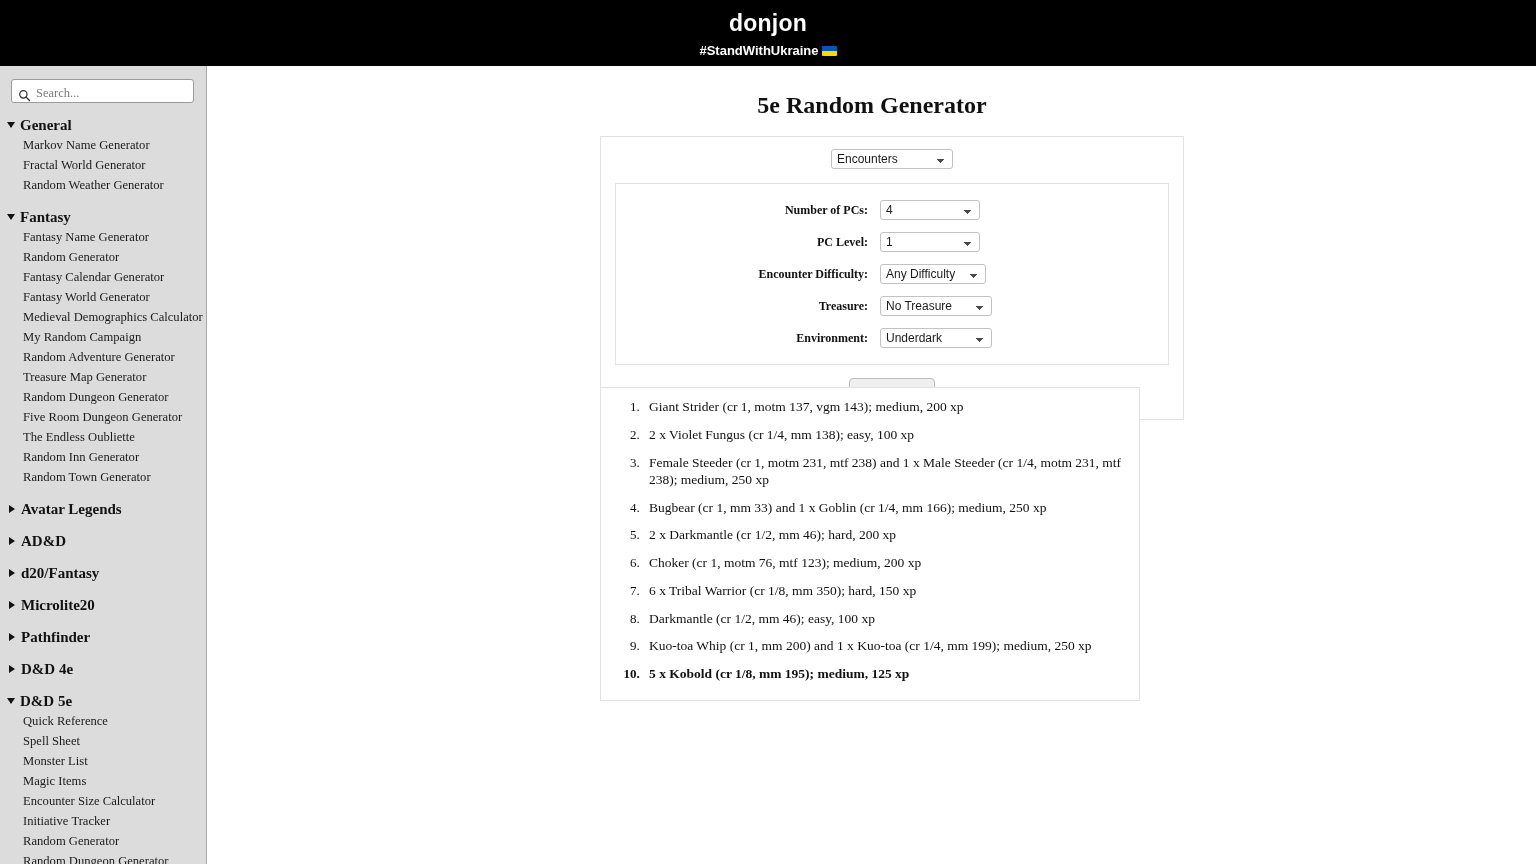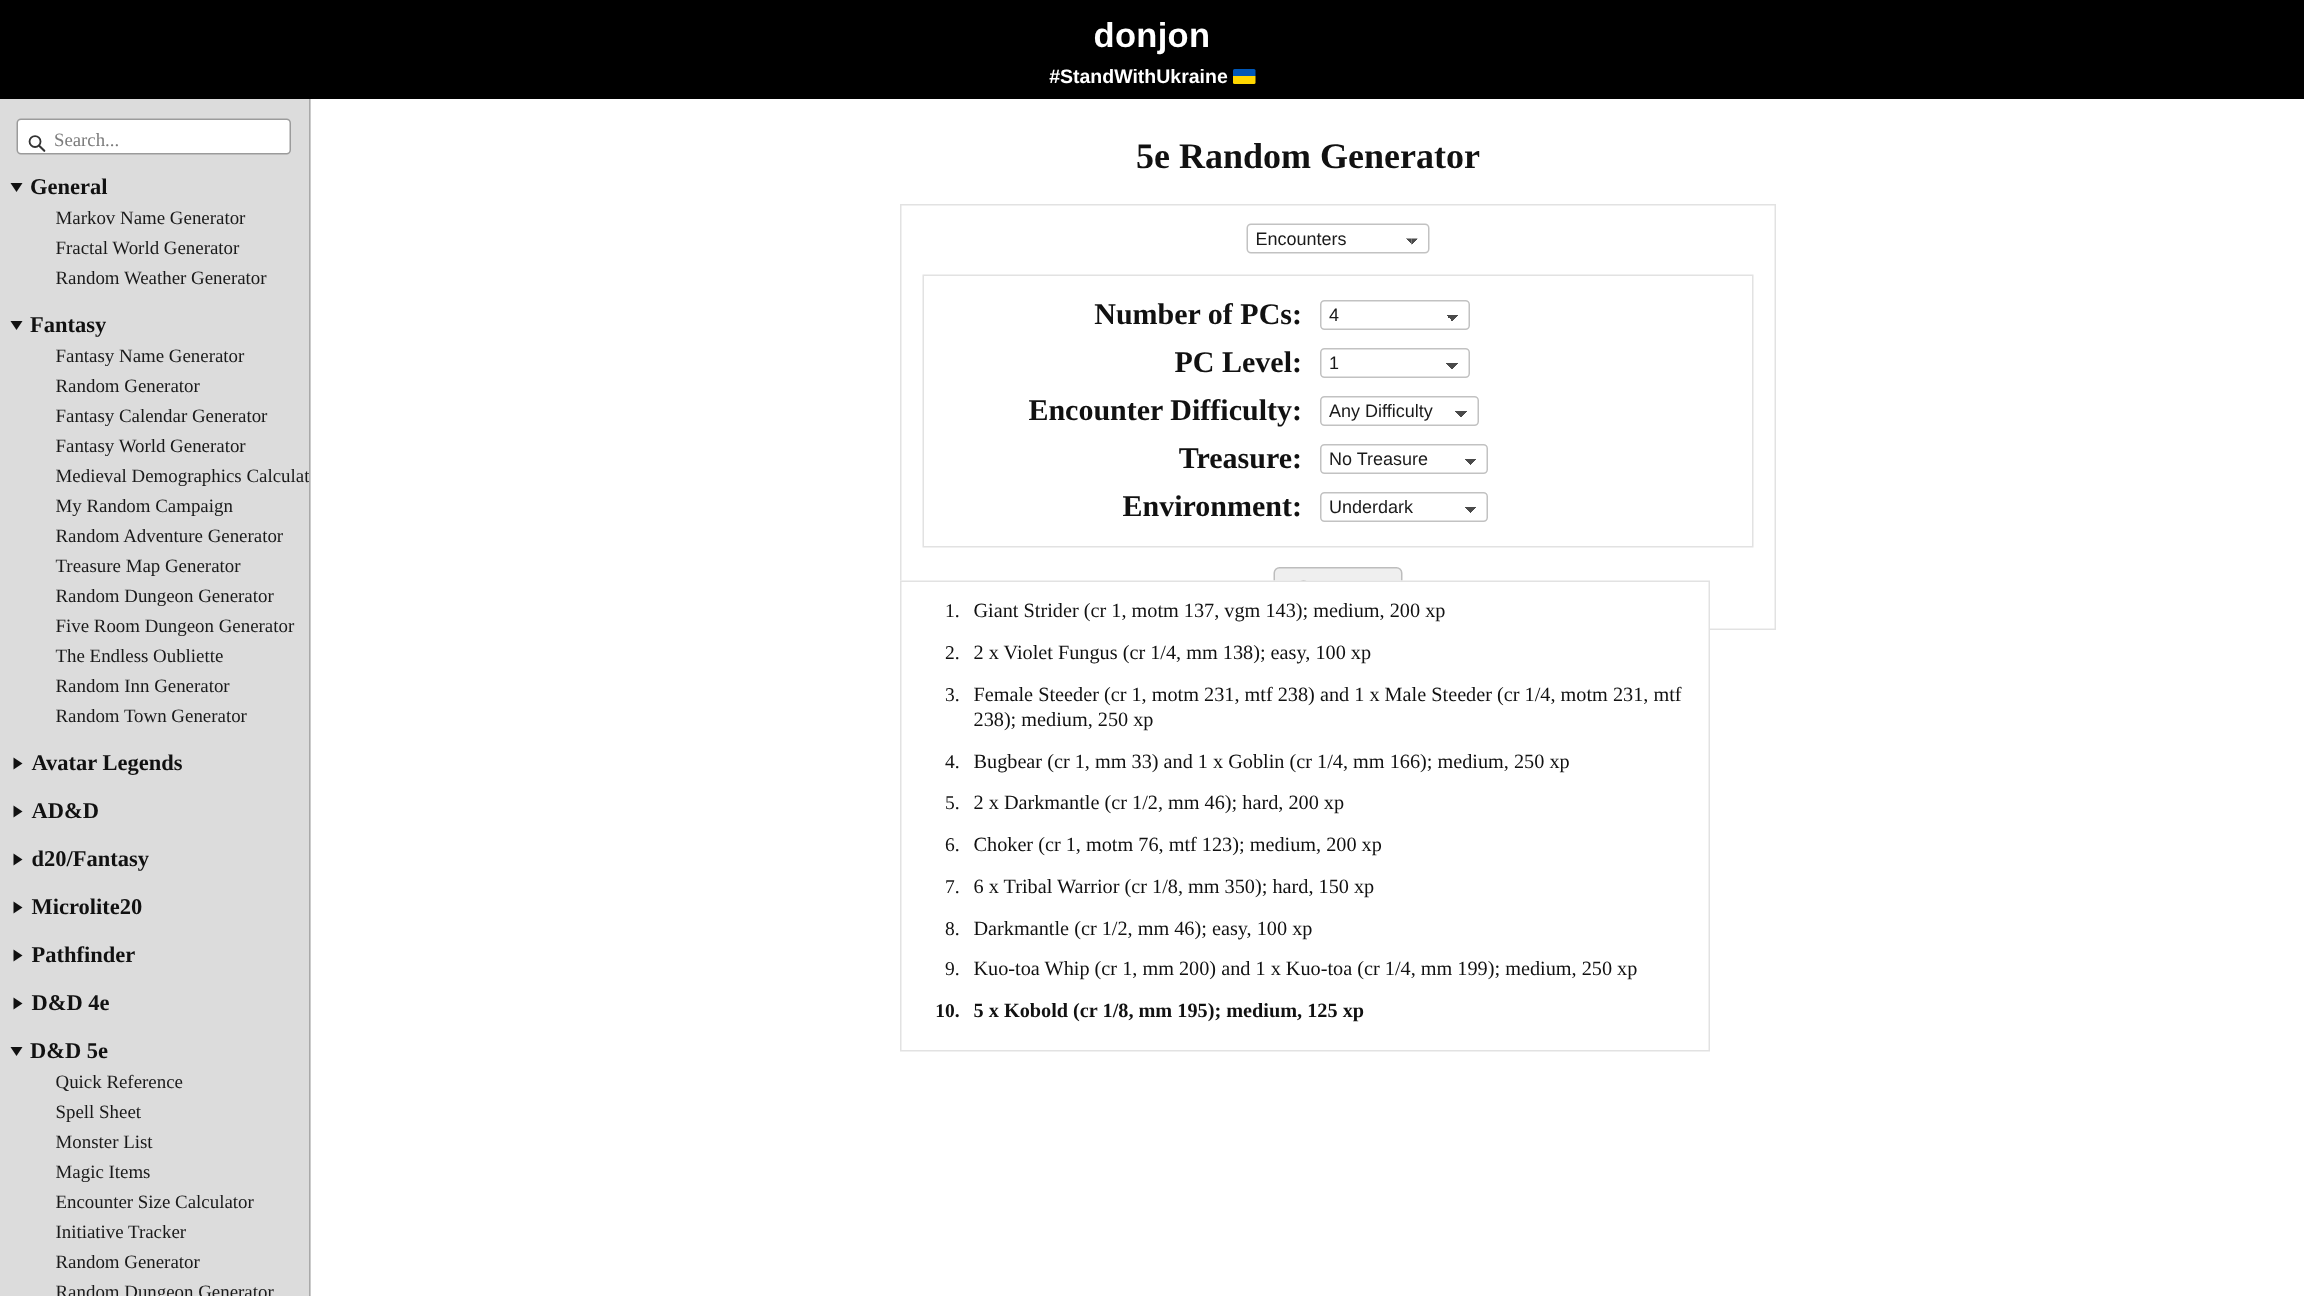--- a/index.html
+++ b/index.html
@@ -90,21 +90,21 @@
     border-top: 6px solid #111;
   }
   .tri.closed {
     border-top: 4.5px solid transparent;
     border-bottom: 4.5px solid transparent;
     border-left: 6px solid #111;
     margin-left: 2px; margin-right: 6px;
   }
   .nav-link {
     display: block;
-    padding-left: 37px;
+    padding-left: 23px;
     font-size: 12.6px;
     color: #1a1a1a;
     line-height: 20px;
     height: 20px;
     cursor: pointer;
     white-space: nowrap;
   }
 
   
   #main {
@@ -164,21 +164,21 @@
     display: flex;
     align-items: center;
     height: 32px;
   }
   .field-label {
     width: 264px;
     text-align: right;
     padding-right: 12px;
     font-family: "Liberation Serif", serif;
     font-weight: bold;
-    font-size: 20px;
+    font-size: 12px;
     color: #111;
   }
   .field-control select { min-width: 100px; }
 
   #generate-row { text-align: center; margin-top: 13px; }
   #generate-button {
     font-family: "Liberation Sans", sans-serif;
     font-size: 13px;
     font-weight: bold;
     color: #111;

